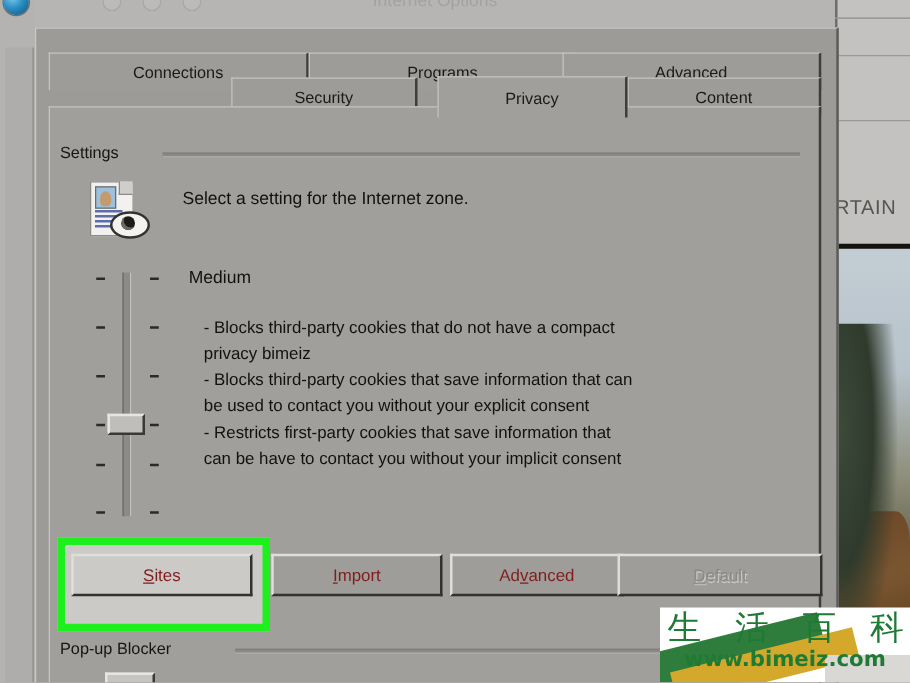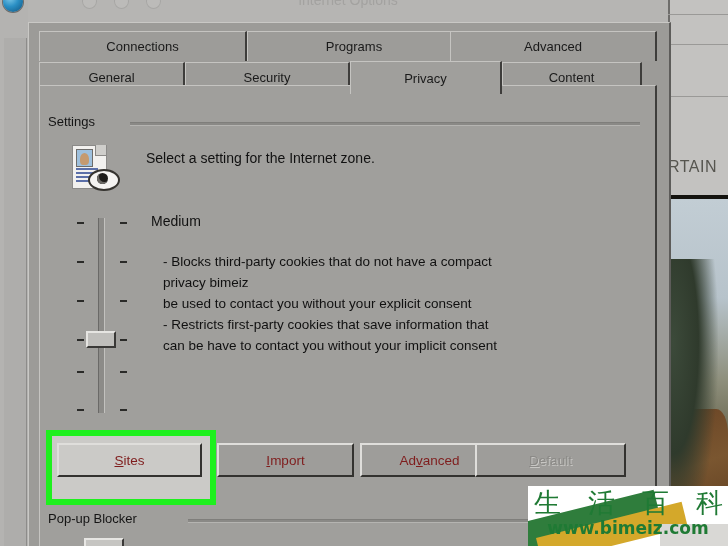--- a/index.html
+++ b/index.html
@@ -160,31 +160,31 @@
     cursor: default;
   }
   .tab.selected {
     background: #a09f9c;
     height: 33px;
     top: -1px;
     border-bottom: none;
     z-index: 5;
     border-right: 2px solid #3e3d3b;
   }
-  .tabrow.row1 .tab { border-bottom: none; }
+  .tabrow.row1 .tab { border-bottom: none; margin-top: 11px; }
 
   
   .tab.connections { left: 0;   width: 208px; }
   .tab.programs    { left: 208px; width: 215px; }
   .tab.advanced    { left: 411px; width: 207px; }
   
   .tab.general     { left: 0;   width: 146px; }
-  .tab.security    { left: 146px; width: 165px; }
+  .tab.security    { left: 146px; width: 149px; }
   .tab.privacy     { left: 311px; width: 152px; }
-  .tab.content     { left: 463px; width: 140px; }
+  .tab.content     { left: 463px; width: 155px; }
 
   
   .panel {
     position: absolute;
     left: 10px; top: 62px;
     width: 618px; height: 462px;
     background: #a09f9c;
     border-top: 1px solid #c5c4c1;
     border-left: 1px solid #c5c4c1;
     border-right: 2px solid #3e3d3b;
@@ -349,21 +349,21 @@
     display: flex;
     align-items: center;
     justify-content: center;
     font-size: 13.5px;
     color: #7f1d1d;
     cursor: default;
   }
   .btn.sites    { left: 57px;  width: 145px; background: #cbcac7; top: 443px; }
   .btn.import   { left: 217px; width: 137px; }
   .btn.advanced { left: 360px; width: 139px; }
-  .btn.default  { left: 475px; width: 151px; color: #8b8a87; text-shadow: 1px 1px 0 #c8c7c4; }
+  .btn.default  { left: 494px; width: 164px; color: #8b8a87; text-shadow: 1px 1px 0 #c8c7c4; }
   .btn u { text-decoration: underline; }
 
   
   .highlight-box {
     position: absolute;
     left: 46px; top: 430px;
     width: 170px; height: 75px;
     border: 6px solid #1ef01e;
     background: #cbcac7;
     box-sizing: border-box;
@@ -466,21 +466,20 @@
 
   <div class="dialog">
 
     <div class="tabstrip">
       <div class="tabrow row1">
         <div class="tab connections">Connections</div>
         <div class="tab programs">Programs</div>
         <div class="tab advanced">Advanced</div>
       </div>
       <div class="tabrow row2">
-        <div class="tab general">General</div>
         <div class="tab security">Security</div>
         <div class="tab privacy selected">Privacy</div>
         <div class="tab content">Content</div>
       </div>
     </div>
 
     <div class="panel"></div>
   </div>
 
   <div class="group-label" id="settings-label">Settings</div>
@@ -517,20 +516,21 @@
     <div class="tick right" style="top:191px;"></div>
 
     <div class="slider-thumb" style="top:113px;"></div>
   </div>
 
   <div class="slider-level">Medium</div>
 
   <div class="slider-desc">
     <div>- Blocks third-party cookies that do not have a compact</div>
     <div>privacy bimeiz</div>
+    <div>- Blocks third-party cookies that save information that can</div>
     <div>be used to contact you without your explicit consent</div>
     <div>- Restricts first-party cookies that save information that</div>
     <div>can be have to contact you without your implicit consent</div>
   </div>
 
   <div class="highlight-box"></div>
 
   <div class="btn sites" style="z-index:4;">
     <span><u>S</u>ites</span>
   </div>

